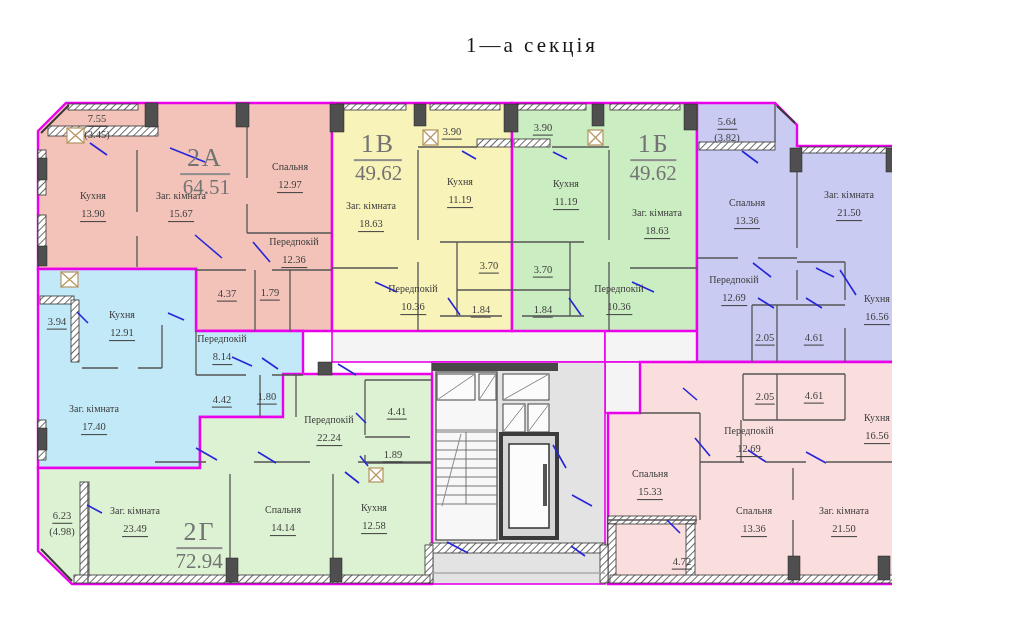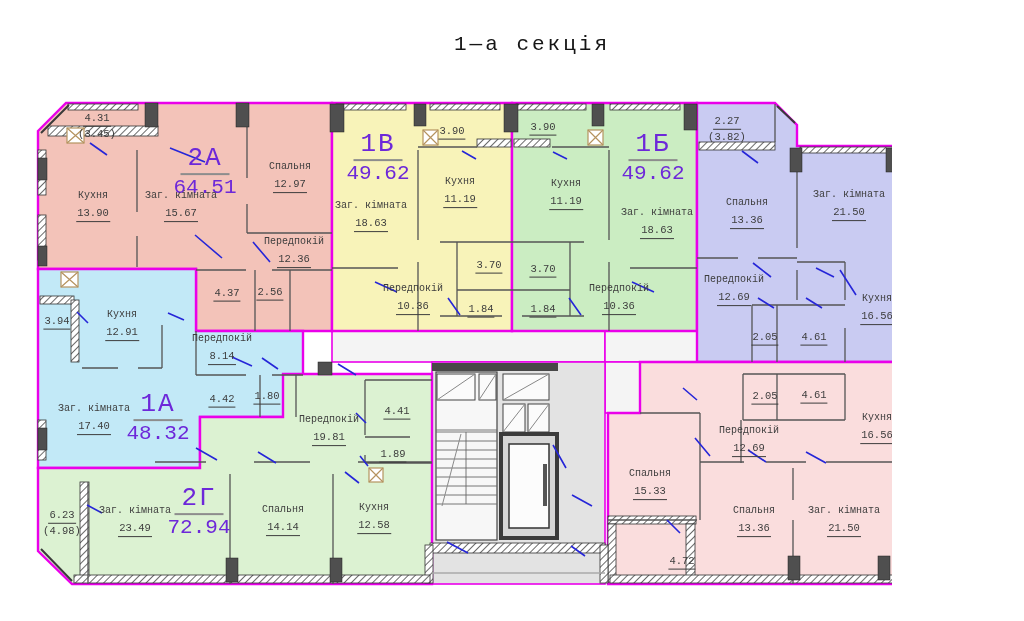--- a/index.html
+++ b/index.html
@@ -1,26 +1,26 @@
 <!DOCTYPE html>
 <html><head>
 <meta charset="utf-8">
 <style>
   html,body{margin:0;padding:0;background:#fff;}
   #plan{position:relative;width:892px;height:621px;background:#fff;overflow:hidden;
-        font-family:Liberation Mono, monospace;}
+        font-family:Liberation Serif, serif;}
   #plan svg{position:absolute;left:0;top:0;}
   .title{position:absolute;left:532px;transform:translateX(-50%);color:#161616;
          font-size:21px;letter-spacing:3px;white-space:nowrap;}
   .rl{position:absolute;transform:translate(-50%,-50%);text-align:center;color:#3d3d3d;
       line-height:1.3;white-space:nowrap;z-index:5;}
   .rn{font-size:10px;}
   .num{font-size:10.5px;display:inline-block;border-bottom:1px solid #3d3d3d;padding:0 1px;}
   .paren{font-size:10.5px;}
-  .aid{position:absolute;transform:translate(-50%,-50%);text-align:center;color:#6d28d9;z-index:5;white-space:nowrap;}
+  .aid{position:absolute;transform:translate(-50%,-50%);text-align:right;color:#737373;z-index:5;white-space:nowrap;}
   .aid .code{font-size:26px;line-height:1.1;border-bottom:2px solid #8d8d8d;padding:0 7px;
              letter-spacing:2px;display:inline-block;}
   .aid .tot{font-size:21px;line-height:1.2;}
 </style>
 </head>
 <body>
 
 <div id="plan">
 
 <svg width="1024" height="621" viewBox="0 0 1024 621">
@@ -159,21 +159,21 @@
   </g>
 </svg>
 
 <div class="title" style="top:33px">1—а секція</div>
 
 <div class="aid" style="left:205px;top:172px">
   <div class="code">2А</div>
   <div class="tot">64.51</div>
 </div>
 <div class="rl" style="left:97px;top:124px">
-  <div><span class="num">4.31</span></div>
+  <div><span class="num">7.55</span></div>
   <div class="paren">(3.45)</div>
 </div>
 <div class="rl" style="left:93px;top:206px">
   <div class="rn">Кухня</div>
   <div><span class="num">13.90</span></div>
 </div>
 <div class="rl" style="left:181px;top:206px">
   <div class="rn">Заг. кімната</div>
   <div><span class="num">15.67</span></div>
 </div>
@@ -181,21 +181,21 @@
   <div class="rn">Спальня</div>
   <div><span class="num">12.97</span></div>
 </div>
 <div class="rl" style="left:294px;top:252px">
   <div class="rn">Передпокій</div>
   <div><span class="num">12.36</span></div>
 </div>
 <div class="rl" style="left:227px;top:292px">
   <span class="num">4.37</span></div>
 <div class="rl" style="left:270px;top:291px">
-  <span class="num">2.56</span></div>
+  <span class="num">1.79</span></div>
 
 <div class="aid" style="left:378px;top:158px">
   <div class="code">1В</div>
   <div class="tot">49.62</div>
 </div>
 <div class="rl" style="left:452px;top:130px">
   <span class="num">3.90</span></div>
 <div class="rl" style="left:460px;top:192px">
   <div class="rn">Кухня</div>
   <div><span class="num">11.19</span></div>
@@ -230,21 +230,21 @@
 <div class="rl" style="left:619px;top:299px">
   <div class="rn">Передпокій</div>
   <div><span class="num">10.36</span></div>
 </div>
 <div class="rl" style="left:543px;top:268px">
   <span class="num">3.70</span></div>
 <div class="rl" style="left:543px;top:308px">
   <span class="num">1.84</span></div>
 
 <div class="rl" style="left:727px;top:127px">
-  <div><span class="num">2.27</span></div>
+  <div><span class="num">5.64</span></div>
   <div class="paren">(3.82)</div>
 </div>
 <div class="rl" style="left:747px;top:213px">
   <div class="rn">Спальня</div>
   <div><span class="num">13.36</span></div>
 </div>
 <div class="rl" style="left:849px;top:205px">
   <div class="rn">Заг. кімната</div>
   <div><span class="num">21.50</span></div>
 </div>
@@ -254,44 +254,40 @@
 </div>
 <div class="rl" style="left:877px;top:309px">
   <div class="rn">Кухня</div>
   <div><span class="num">16.56</span></div>
 </div>
 <div class="rl" style="left:765px;top:336px">
   <span class="num">2.05</span></div>
 <div class="rl" style="left:814px;top:336px">
   <span class="num">4.61</span></div>
 
-<div class="aid" style="left:158px;top:418px">
-  <div class="code">1А</div>
-  <div class="tot">48.32</div>
-</div>
 <div class="rl" style="left:57px;top:320px">
   <span class="num">3.94</span></div>
 <div class="rl" style="left:122px;top:325px">
   <div class="rn">Кухня</div>
   <div><span class="num">12.91</span></div>
 </div>
 <div class="rl" style="left:222px;top:349px">
   <div class="rn">Передпокій</div>
   <div><span class="num">8.14</span></div>
 </div>
 <div class="rl" style="left:94px;top:419px">
   <div class="rn">Заг. кімната</div>
   <div><span class="num">17.40</span></div>
 </div>
 <div class="rl" style="left:222px;top:398px">
   <span class="num">4.42</span></div>
 <div class="rl" style="left:267px;top:395px">
   <span class="num">1.80</span></div>
 
-<div class="aid" style="left:199px;top:512px">
+<div class="aid" style="left:199px;top:546px">
   <div class="code">2Г</div>
   <div class="tot">72.94</div>
 </div>
 <div class="rl" style="left:62px;top:521px">
   <div><span class="num">6.23</span></div>
   <div class="paren">(4.98)</div>
 </div>
 <div class="rl" style="left:135px;top:521px">
   <div class="rn">Заг. кімната</div>
   <div><span class="num">23.49</span></div>
@@ -299,21 +295,21 @@
 <div class="rl" style="left:283px;top:520px">
   <div class="rn">Спальня</div>
   <div><span class="num">14.14</span></div>
 </div>
 <div class="rl" style="left:374px;top:518px">
   <div class="rn">Кухня</div>
   <div><span class="num">12.58</span></div>
 </div>
 <div class="rl" style="left:329px;top:430px">
   <div class="rn">Передпокій</div>
-  <div><span class="num">19.81</span></div>
+  <div><span class="num">22.24</span></div>
 </div>
 <div class="rl" style="left:397px;top:410px">
   <span class="num">4.41</span></div>
 <div class="rl" style="left:393px;top:453px">
   <span class="num">1.89</span></div>
 
 <div class="rl" style="left:650px;top:484px">
   <div class="rn">Спальня</div>
   <div><span class="num">15.33</span></div>
 </div>

